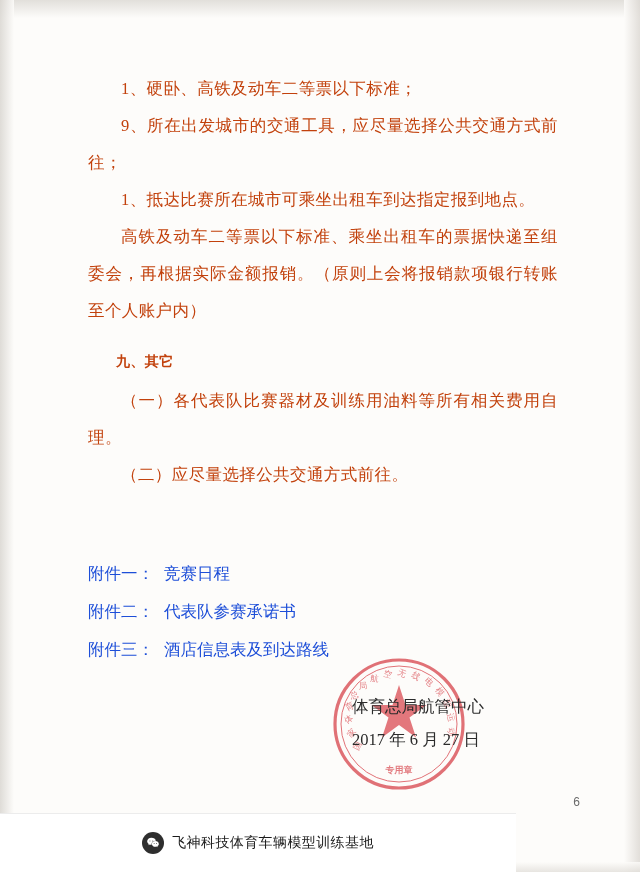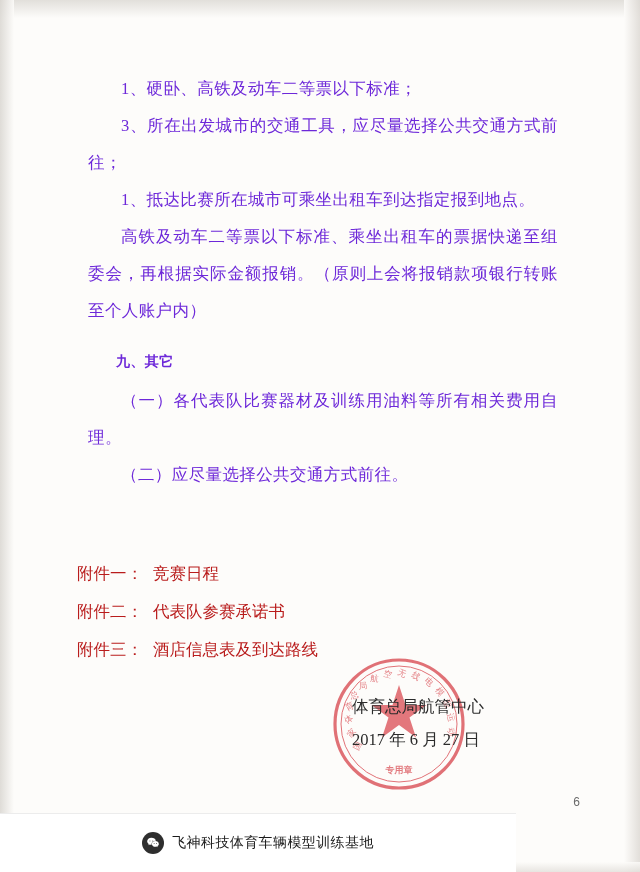--- a/index.html
+++ b/index.html
@@ -49,44 +49,44 @@
     width: 640px; height: 10px;
     background: linear-gradient(to top, #e2dfda, #fdfcfa);
     opacity: .8;
   }
 
   .body-text {
     position: absolute;
     left: 88px;
     top: 70px;
     width: 470px;
-    color: #6d28d9;
+    color: #c2410c;
     font-size: 16.5px;
     line-height: 37px;
     letter-spacing: 0.4px;
     text-align: justify;
     font-family: Liberation Serif, serif;
   }
   .para {
     margin: 0 0 0 0;
     text-indent: 2em;
   }
   .section-head {
     margin: 14px 0 2px 0;
     text-indent: 2em;
     font-weight: bold;
     font-size: 14px;
   }
 
   .attachments {
     position: absolute;
-    left: 77px;
+    left: 88px;
     top: 555px;
     width: 470px;
-    color: #b91c1c;
+    color: #1d4ed8;
     font-size: 16.5px;
     line-height: 38px;
   }
   .attach-row {
     white-space: nowrap;
   }
   .attach-label { margin-right: 10px; }
 
   .signature {
     position: absolute;
@@ -159,21 +159,21 @@
 
 <div class="page">
 
   <div class="scan-edge-top"></div>
   <div class="scan-edge-left"></div>
   <div class="scan-edge-right"></div>
   <div class="scan-edge-bottom"></div>
 
   <div class="body-text">
     <p class="para">1、硬卧、高铁及动车二等票以下标准；</p>
-    <p class="para">3、所在出发城市的交通工具，应尽量选择公共交通方式前往；</p>
+    <p class="para">9、所在出发城市的交通工具，应尽量选择公共交通方式前往；</p>
     <p class="para">1、抵达比赛所在城市可乘坐出租车到达指定报到地点。</p>
     <p class="para">高铁及动车二等票以下标准、乘坐出租车的票据快递至组委会，再根据实际金额报销。（原则上会将报销款项银行转账至个人账户内）</p>
 
     <p class="section-head">九、其它</p>
     <p class="para">（一）各代表队比赛器材及训练用油料等所有相关费用自理。</p>
     <p class="para">（二）应尽量选择公共交通方式前往。</p>
   </div>
 
   <div class="attachments">
     <div class="attach-row">

